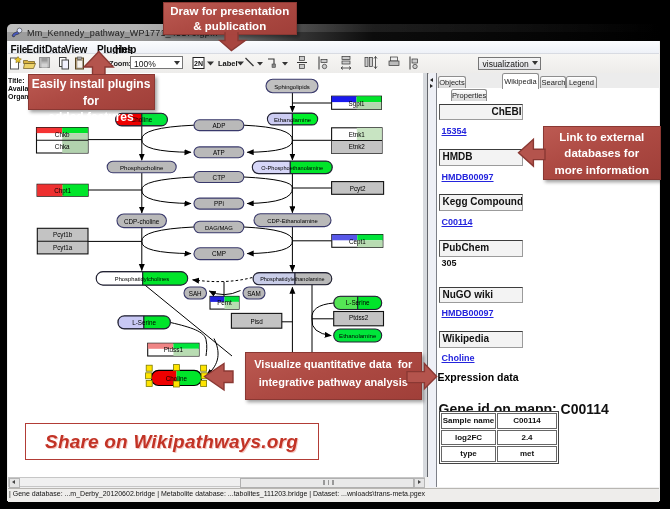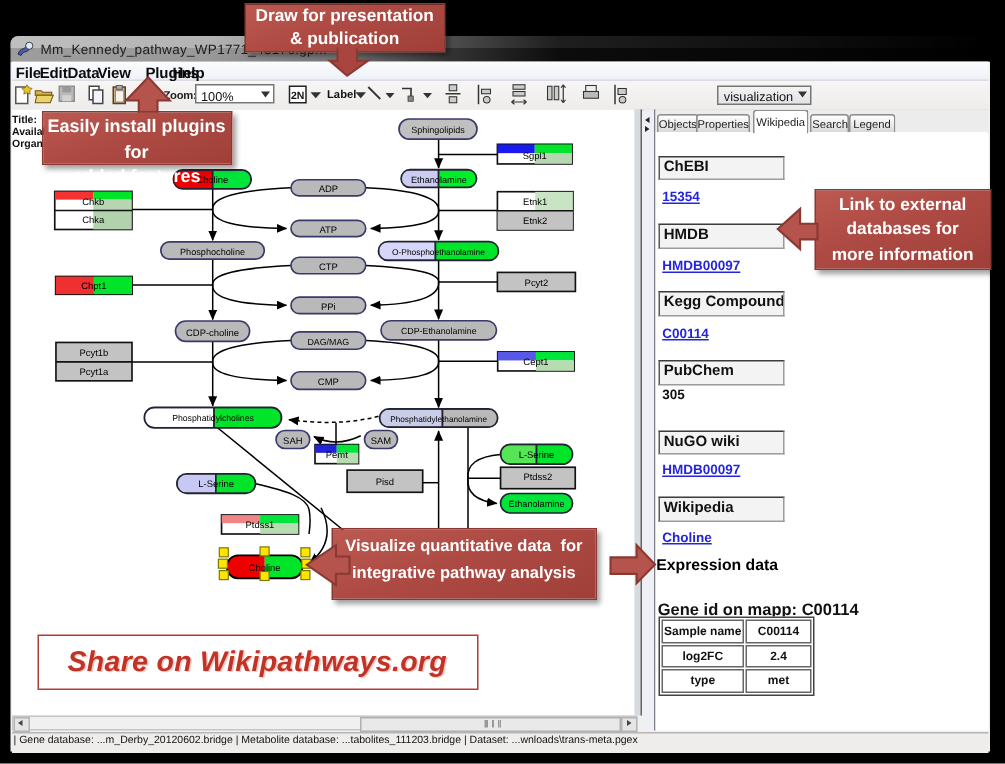--- a/index.html
+++ b/index.html
@@ -428,39 +428,39 @@
 </g>
 </svg>
 
 <div class="abs" id="edgestrip"></div>
 <div class="abs" id="splitter"></div>
 <div class="abs" style="left:430px;top:78px;width:0;height:0;border-top:2.5px solid transparent;border-bottom:2.5px solid transparent;border-right:3px solid #222;"></div>
 <div class="abs" style="left:430px;top:84px;width:0;height:0;border-top:2.5px solid transparent;border-bottom:2.5px solid transparent;border-left:3px solid #222;"></div>
 <div class="abs" id="tabrow"></div>
 <div class="abs" id="panel"></div>
 <div class="abs tab" style="left:437.6px;width:26.7px;">Objects</div>
-<div class="abs tab" style="left:464px;width:34.3px;">Properties</div>
+<div class="abs tab" style="left:451px;width:34.3px;margin-top:13px;">Properties</div>
 <div class="abs tab tabsel" style="left:502.3px;width:34.3px;">Wikipedia</div>
 <div class="abs tab" style="left:540.4px;width:24.1px;">Search</div>
 <div class="abs tab" style="left:565.8px;width:29.2px;">Legend</div>
-<div class="abs hbox" style="top:103.5px;">ChEBI</div>
+<div class="abs hbox" style="top:103.5px;text-align:right;">ChEBI</div>
 <div class="abs plink" style="top:126px;">15354</div>
 <div class="abs hbox" style="top:149px;">HMDB</div>
 <div class="abs plink" style="top:171.5px;">HMDB00097</div>
 <div class="abs hbox" style="top:194px;">Kegg Compound</div>
 <div class="abs plink" style="top:216.5px;">C00114</div>
 <div class="abs hbox" style="top:240px;">PubChem</div>
 <div class="abs" style="left:441.5px;top:257.5px;font-size:9px;font-weight:700;color:#111;">305</div>
 <div class="abs hbox" style="top:286.5px;">NuGO wiki</div>
 <div class="abs plink" style="top:308px;">HMDB00097</div>
 <div class="abs hbox" style="top:331px;">Wikipedia</div>
 <div class="abs plink" style="top:353px;">Choline</div>
 <div class="abs" style="left:437.5px;top:371px;font-size:10.5px;font-weight:700;color:#000;">Expression data</div>
-<div class="abs" style="left:438.5px;top:400.5px;font-size:11px;font-weight:700;color:#111;">Gene id on mapp: C00114</div>
-<table class="abs" style="left:439px;top:411px;width:104px;box-sizing:border-box;border:1.5px solid #444;border-collapse:separate;border-spacing:1.5px;background:#fff;font-size:8px;font-weight:700;color:#111;table-layout:fixed;">
+<div class="abs" style="left:438.5px;top:400.5px;font-size:14px;font-weight:700;color:#111;">Gene id on mapp: C00114</div>
+<table class="abs" style="left:439px;top:411px;width:120px;box-sizing:border-box;border:1.5px solid #444;border-collapse:separate;border-spacing:1.5px;background:#fff;font-size:8px;font-weight:700;color:#111;table-layout:fixed;">
   <tbody>
       <tr>
         <td class="tc" style="width:53px;">Sample name</td>
         <td class="tc">C00114</td>
       </tr>
   <tr>
         <td class="tc">log2FC</td>
         <td class="tc">2.4</td>
       </tr>
   <tr>
@@ -489,20 +489,20 @@
 <svg class="cosvg" style="left:80px;top:49px;" width="40" height="28" viewBox="80 49 40 28">
   <path d="M92.5,76 L92.5,67 L84,67 L98.8,51.5 L113.2,67 L105,67 L105,76 Z" fill="#b4544d" stroke="#8a3833" stroke-width="1.4"></path>
 </svg>
 <div class="callout" style="left:27.5px;top:74px;width:127px;height:36px;font-size:12px;line-height:16.5px;padding-top:1px;">Easily install plugins for<br>added features</div>
 
 <div class="callout" style="left:543px;top:125.8px;width:117.5px;height:54.5px;font-size:11.5px;line-height:16.5px;padding-top:2px;">Link to external<br>databases for<br>more information</div>
 <svg class="cosvg" style="left:516px;top:136px;" width="30" height="34" viewBox="516 136 30 34">
   <path d="M545,149.2 L533.4,149.2 L533.4,139.3 L518.5,152.7 L533.4,166.1 L533.4,159.6 L545,159.6 Z" fill="#b4544d" stroke="#8a3833" stroke-width="1.4"></path>
 </svg>
 
-<div class="callout" style="left:221px;top:352.4px;width:176.5px;height:47.5px;font-size:11px;line-height:17.5px;padding-top:3px;">Visualize quantitative data&nbsp; for<br>integrative pathway analysis</div>
+<div class="callout" style="left:245px;top:352.4px;width:176.5px;height:47.5px;font-size:11px;line-height:17.5px;padding-top:3px;">Visualize quantitative data&nbsp; for<br>integrative pathway analysis</div>
 <svg class="cosvg" style="left:201px;top:360px;" width="33" height="33" viewBox="201 360 33 33">
   <path d="M233,371 L224,371 L224,363.5 L204.5,376.5 L224,390 L224,382.5 L233,382.5 Z" fill="#b4544d" stroke="#8a3833" stroke-width="1.4"></path>
 </svg>
 <svg class="cosvg" style="left:406px;top:360px;" width="34" height="33" viewBox="406 360 34 33">
   <path d="M407,371.6 L424.4,371.6 L424.4,363.4 L436.7,376.4 L424.4,388.8 L424.4,382.6 L407,382.6 Z" fill="#b4544d" stroke="#8a3833" stroke-width="1.4"></path>
 </svg>
 <div class="abs" id="sharebox"><span>Share on Wikipathways.org</span></div>
 
 </body></html>

